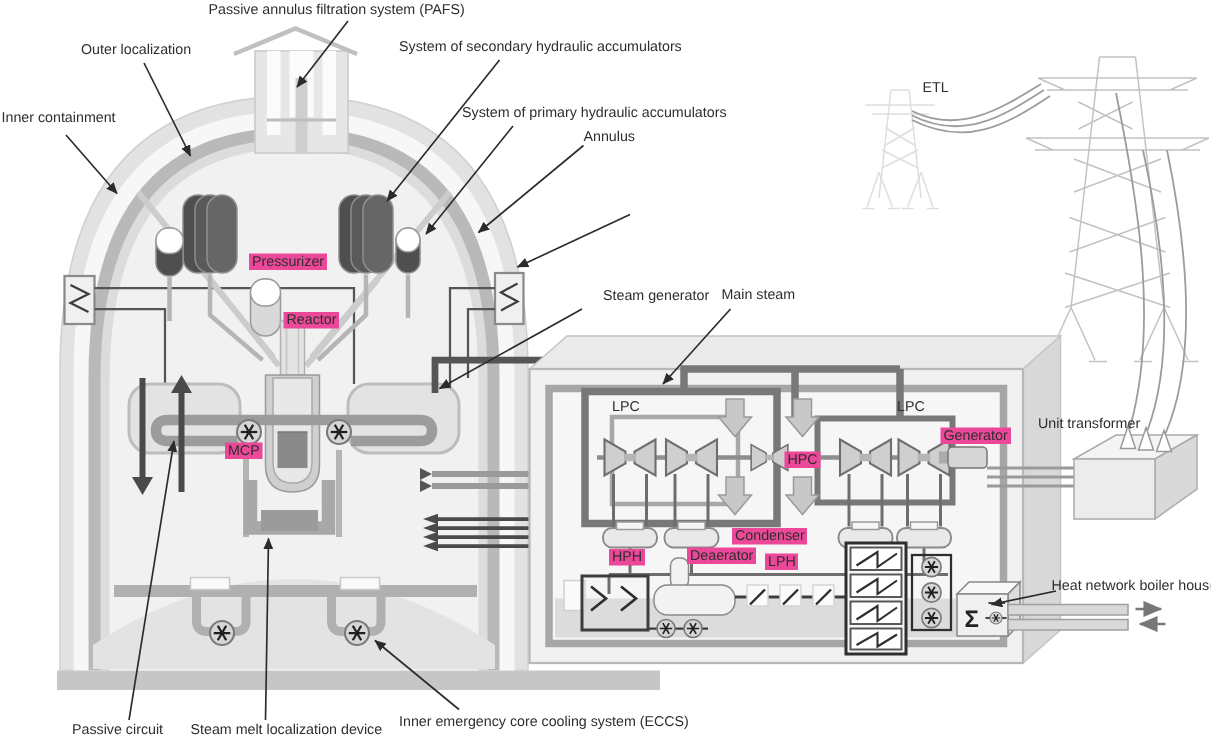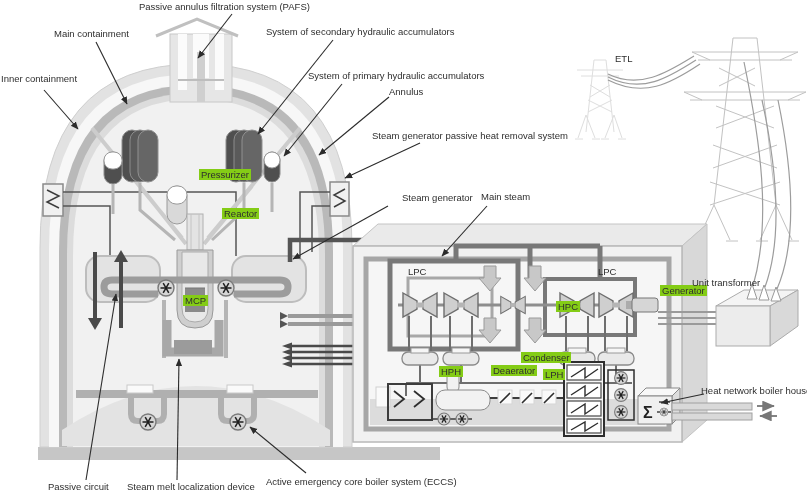--- a/index.html
+++ b/index.html
@@ -1,20 +1,20 @@
 <!DOCTYPE html>
 <html><head>
 <meta charset="utf-8">
 <style>
   html,body{margin:0;padding:0;background:#fff;}
   #stage{position:relative;width:807px;height:495px;background:#fff;overflow:hidden;
          font-family:"Liberation Sans",sans-serif;}
   #stage svg{position:absolute;left:0;top:0;}
   .lbl{position:absolute;font-size:9.5px;color:#2e2e2e;white-space:nowrap;line-height:11px;}
-  .bg{background:#84cc16;padding:0 2px;margin-left:33px;}
+  .bg{background:#ec4899;padding:0 2px;}
 </style>
 </head>
 <body>
 
 <div id="stage">
 <svg width="807" height="495" viewBox="0 0 807 495">
   <defs>
     <marker id="ah" markerWidth="9" markerHeight="8" refX="6.5" refY="3" orient="auto">
       <path d="M0,0 L7,3 L0,6 Z" fill="#2b2b2b"></path>
     </marker>
@@ -312,38 +312,37 @@
     <path d="M388,206 L293,259" marker-end="url(#ah)"></path>
     <path d="M487,206 L442,256" marker-end="url(#ah)"></path>
     <path d="M704,394 L661,403" marker-end="url(#ah)"></path>
     <path d="M86,480 L116,294" marker-end="url(#ah)"></path>
     <path d="M177,480 L179,359" marker-end="url(#ah)"></path>
     <path d="M306,473 L250,427" marker-end="url(#ah)"></path>
   </g>
 </svg>
 
   <span class="lbl" style="left:139px;top:1px">Passive annulus filtration system (PAFS)</span>
-  <span class="lbl" style="left:54px;top:28px">Main containment</span>
+  <span class="lbl" style="left:54px;top:28px">Outer localization</span>
   <span class="lbl" style="left:1px;top:73px">Inner containment</span>
   <span class="lbl" style="left:266px;top:26px">System of secondary hydraulic accumulators</span>
   <span class="lbl" style="left:308px;top:70px">System of primary hydraulic accumulators</span>
   <span class="lbl" style="left:389px;top:86px">Annulus</span>
-  <span class="lbl" style="left:372px;top:130px">Steam generator passive heat removal system</span>
   <span class="lbl bg" style="left:166px;top:169px">Pressurizer</span>
   <span class="lbl bg" style="left:189px;top:208px">Reactor</span>
   <span class="lbl bg" style="left:150px;top:295px">MCP</span>
   <span class="lbl" style="left:402px;top:192px">Steam generator</span>
   <span class="lbl" style="left:481px;top:191px">Main steam</span>
   <span class="lbl" style="left:615px;top:53px">ETL</span>
   <span class="lbl" style="left:408px;top:266px">LPC</span>
   <span class="lbl" style="left:598px;top:266px">LPC</span>
   <span class="lbl bg" style="left:523px;top:301px">HPC</span>
   <span class="lbl bg" style="left:627px;top:285px">Generator</span>
   <span class="lbl" style="left:692px;top:277px">Unit transformer</span>
   <span class="lbl bg" style="left:488px;top:352px">Condenser</span>
   <span class="lbl bg" style="left:406px;top:366px">HPH</span>
   <span class="lbl bg" style="left:458px;top:365px">Deaerator</span>
   <span class="lbl bg" style="left:510px;top:369px">LPH</span>
   <span class="lbl" style="left:701px;top:385px">Heat network boiler house</span>
   <span class="lbl" style="left:48px;top:481px">Passive circuit</span>
   <span class="lbl" style="left:127px;top:481px">Steam melt localization device</span>
-  <span class="lbl" style="left:266px;top:476px">Active emergency core boiler system (ECCS)</span>
+  <span class="lbl" style="left:266px;top:476px">Inner emergency core cooling system (ECCS)</span>
 </div>
 
 </body></html>

